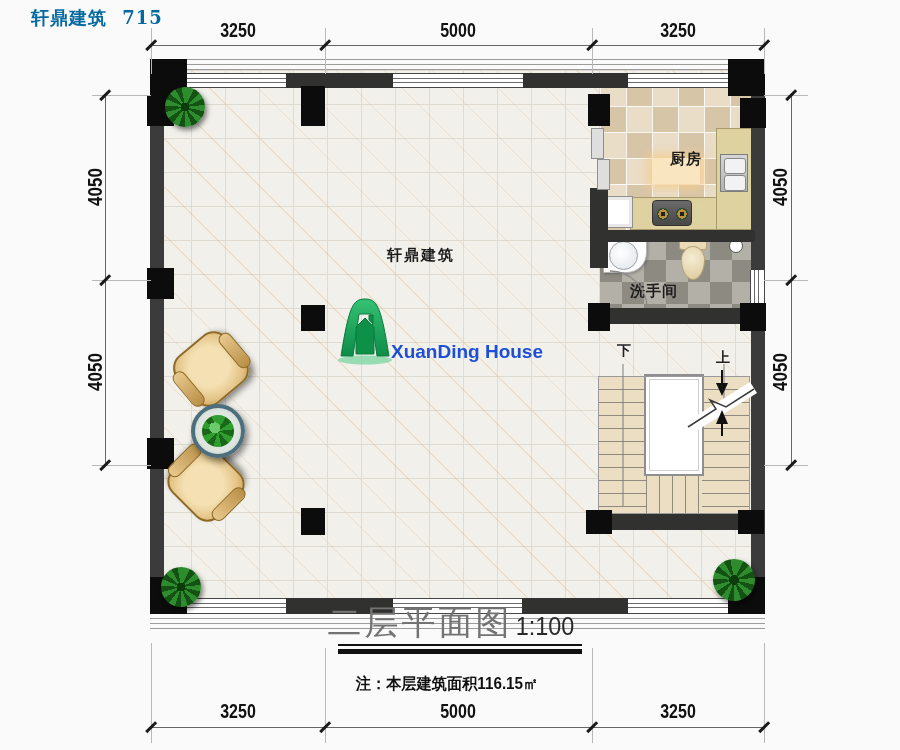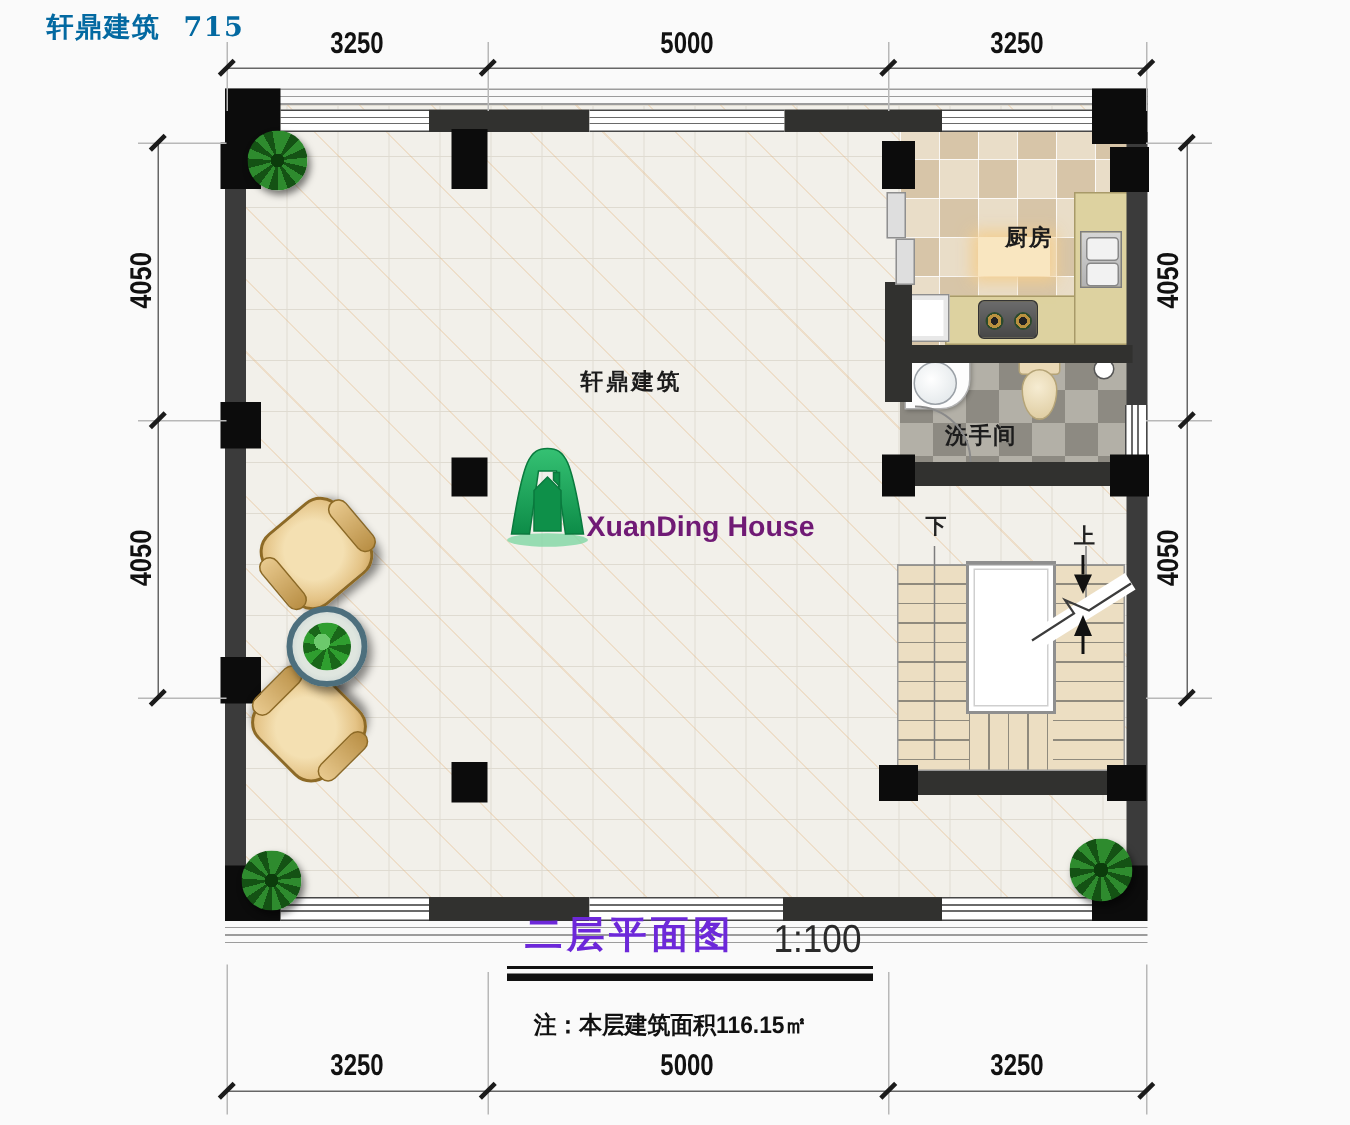--- a/index.html
+++ b/index.html
@@ -8,22 +8,22 @@
   .abs{position:absolute;}
   
   .brand{font-family:"DejaVu Serif","Liberation Serif",serif;font-weight:700;font-size:18px;color:#0369a1;letter-spacing:1px;white-space:nowrap;margin-left:21px;}
   .dimnum{font-weight:600;font-size:20px;color:#111;white-space:nowrap;
           transform:translate(-50%,-50%) scaleX(.8);}
   .dimnum.v{transform:translate(-50%,-50%) rotate(-90deg) scaleX(.85);}
   .room-label{font-weight:700;font-size:15px;color:#1c1c1c;letter-spacing:2px;white-space:nowrap;
           transform:translate(-50%,-50%);}
   .small-label{font-weight:700;font-size:14px;color:#222;white-space:nowrap;transform:translate(-50%,-50%);}
   .logo-cn{font-weight:700;font-size:31px;color:#18a05a;letter-spacing:6px;white-space:nowrap;transform:translate(-50%,-50%);}
-  .logo-en{font-weight:700;font-size:19px;color:#701a75;white-space:nowrap;transform:translate(-50%,-50%);}
-  .plan-title{font-weight:700;font-size:25px;color:#6d28d9;letter-spacing:3px;white-space:nowrap;transform:translate(-50%,-50%);}
+  .logo-en{font-weight:700;font-size:19px;color:#1d4ed8;white-space:nowrap;transform:translate(-50%,-50%);}
+  .plan-title{font-weight:400;font-size:34px;color:#737373;letter-spacing:3px;white-space:nowrap;transform:translate(-50%,-50%);}
   .plan-scale{font-weight:500;font-size:26px;color:#2a2a2a;white-space:nowrap;transform:translate(-50%,-50%) scaleX(.9);}
   .plan-note{font-weight:700;font-size:16px;color:#111;white-space:nowrap;transform:translate(-50%,-50%) scaleX(.95);}
   
   .dimline{background:#666;}
   .leader{background:#b8b8b8;}
   .tick{position:absolute;width:14px;height:2.5px;background:#1b1b1b;transform:translate(-50%,-50%) rotate(-45deg);}
   
   .wall{background:#31312f;}
   .wallgray{background:#3b3b3b;}
   .col{background:#0c0c0c;}

